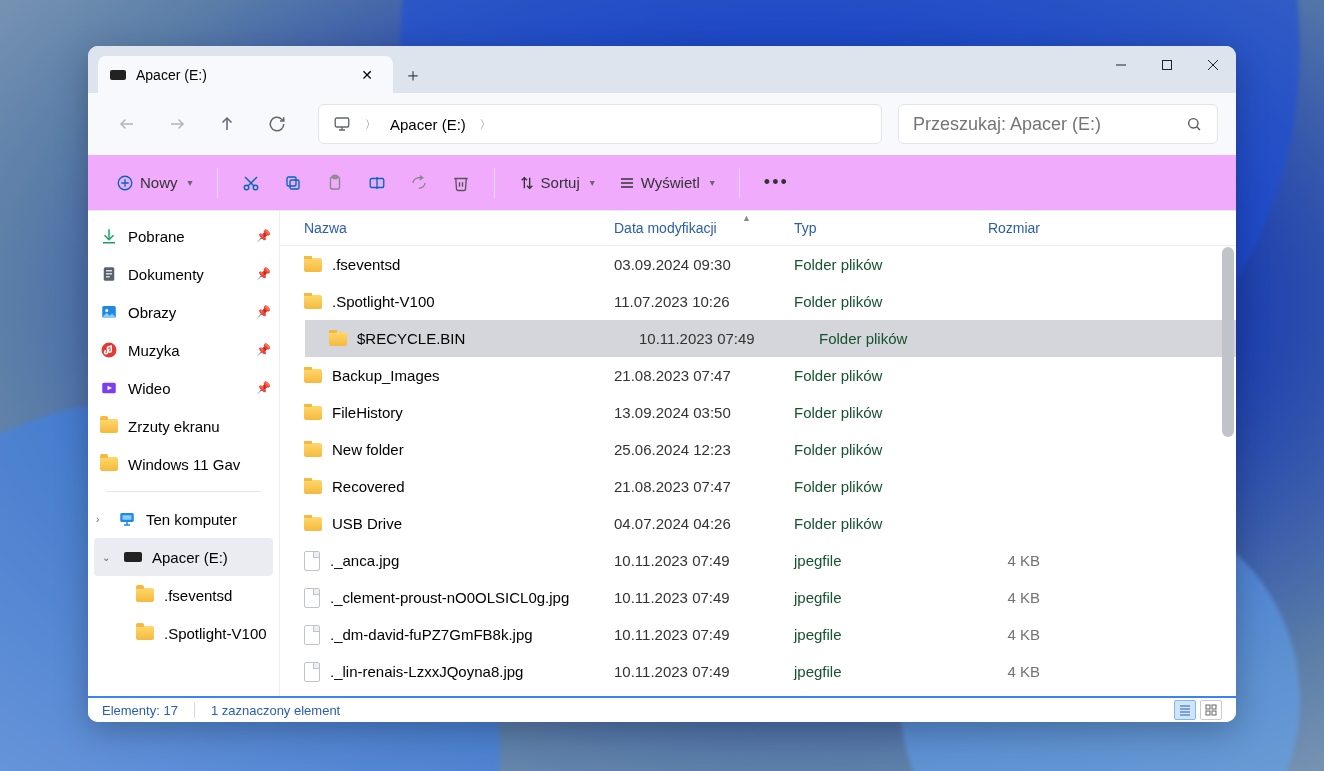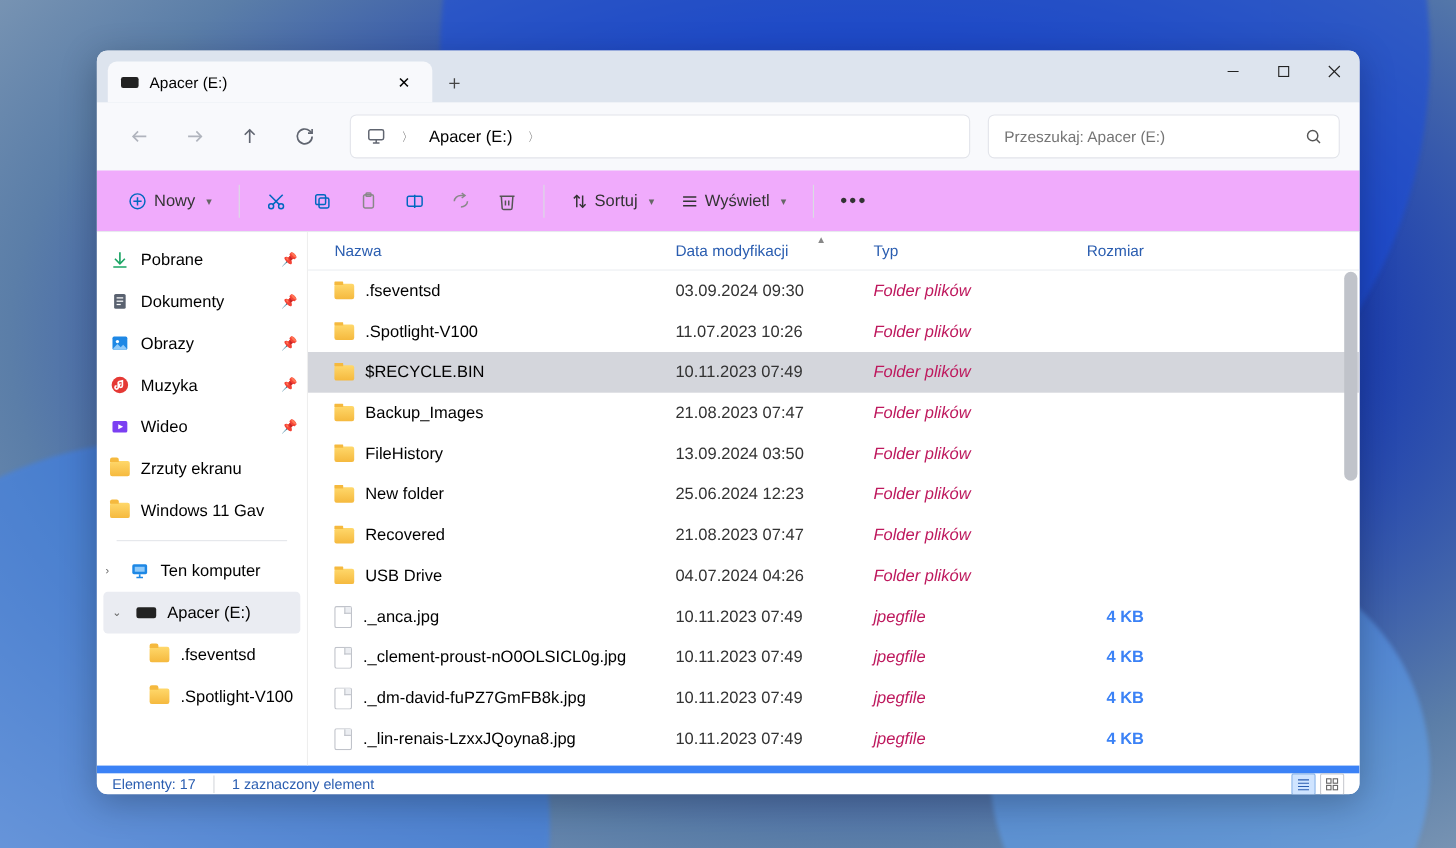--- a/index.html
+++ b/index.html
@@ -30,21 +30,21 @@
 .winbtn { width: 46px; height: 38px; display: flex; align-items: center; justify-content: center; cursor: pointer; }
 .winbtn svg { width: 12px; height: 12px; }
 
 
 .navbar { height: 62px; background: #f8f9fc; display: flex; align-items: center; padding: 0 18px; gap: 8px; }
 .navico { width: 42px; height: 38px; display: flex; align-items: center; justify-content: center; color: #606570; cursor: pointer; border-radius: 5px; }
 .navico.dis { color: #b0b4bd; }
 .addr { flex: 1; height: 40px; background: #fff; border: 1px solid #e2e4ea; border-radius: 6px; margin: 0 8px 0 12px; display: flex; align-items: center; padding: 0 14px; gap: 14px; font-size: 15px; }
 .addr .chev { color: #666; font-size: 11px; }
 .search { width: 320px; height: 40px; background: #fff; border: 1px solid #e2e4ea; border-radius: 6px; display: flex; align-items: center; padding: 0 14px; }
-.search input { flex: 1; border: none; outline: none; font-size: 14px; color: #555; background: transparent; }
+.search input { flex: 1; border: none; outline: none; font-size: 18px; color: #555; background: transparent; }
 .search .sico { color: #555; }
 
 
 .toolbar { height: 56px; background: #f0abfc; border-bottom: 1px solid #e7e9ee; display: flex; align-items: center; padding: 0 18px; gap: 4px; }
 .tbtn { height: 38px; display: flex; align-items: center; gap: 6px; padding: 0 10px; border-radius: 5px; cursor: pointer; font-size: 15px; color: #333; }
 .tico { color: #0067c0; display: flex; align-items: center; }
 .tico.gray { color: #888; }
 .tsep { width: 1px; height: 30px; background: #dadce2; margin: 0 10px; }
 .tspacer { flex: 1; }
 .chevsm { font-size: 10px; color: #666; margin-left: 4px; }
@@ -67,34 +67,34 @@
 .colhdr { height: 35px; display: flex; align-items: center; border-bottom: 1px solid #eceef2; font-size: 14px; color: #2a5db0; }
 .colhdr .col { padding: 0 12px; display: flex; align-items: flex-end; gap: 8px; }
 .c-name { width: 322px; padding-left: 24px !important; }
 .c-date { width: 180px; }
 .c-type { width: 150px; }
 .c-size { width: 120px; text-align: right; justify-content: flex-end; }
 .sortarr { font-size: 9px; position: absolute; left: 462px; top: 2px; color: #888; }
 
 .rows { flex: 1; overflow-y: auto; }
 .row { height: 37px; display: flex; align-items: center; font-size: 15px; cursor: pointer; }
-.row.sel { background: #d4d6dc; }
+.row.sel { background: #d4d6dc; margin-left: 25px; }
 .row .cell { padding: 0 12px; overflow: hidden; white-space: nowrap; text-overflow: ellipsis; }
 .row .rn { width: 322px; display: flex; align-items: center; gap: 10px; padding-left: 24px; }
 .row .rd { width: 180px; color: #333; }
-.row .rt { width: 150px; color: #be185d; font-style: italic; }
-.row .rs { width: 120px; text-align: right; color: #3b82f6; font-weight: bold; }
+.row .rt { width: 150px; color: #14532d; }
+.row .rs { width: 120px; text-align: right; color: #737373; }
 .file-ico { width: 16px; height: 20px; border: 1px solid #c0c3ca; border-radius: 2px; background: #fff; position: relative; flex-shrink: 0; }
 .file-ico::after { content: ''; position: absolute; top: 0; right: 0; width: 5px; height: 5px; background: #eceef2; border-left: 1px solid #c0c3ca; border-bottom: 1px solid #c0c3ca; }
 
 .vscroll { position: absolute; right: 2px; top: 36px; width: 12px; bottom: 0; }
 .vscroll .thumb { position: absolute; top: 0; width: 100%; height: 190px; background: #c0c3ca; border-radius: 6px; }
 
 
-.status { height: 26px; border-top: 7px solid #3b82f6; display: flex; align-items: center; padding: 0 14px; font-size: 13px; color: #2a5db0; gap: 16px; background: #fff; }
+.status { height: 26px; border-top: 2px solid #3b82f6; display: flex; align-items: center; padding: 0 14px; font-size: 13px; color: #2a5db0; gap: 16px; background: #fff; }
 .status .ssep2 { width: 1px; height: 16px; background: #d5d7dc; }
 .viewtog { margin-left: auto; display: flex; gap: 4px; }
 .vbtn { width: 22px; height: 20px; border: 1px solid #c9cbd1; border-radius: 2px; display: flex; align-items: center; justify-content: center; cursor: pointer; }
 .vbtn.act { background: #cfe4ff; border-color: #8ab4e8; }
 </style>
 </head>
 <body>
 
 <div class="blob b1"></div>
 <div class="blob b2"></div>

